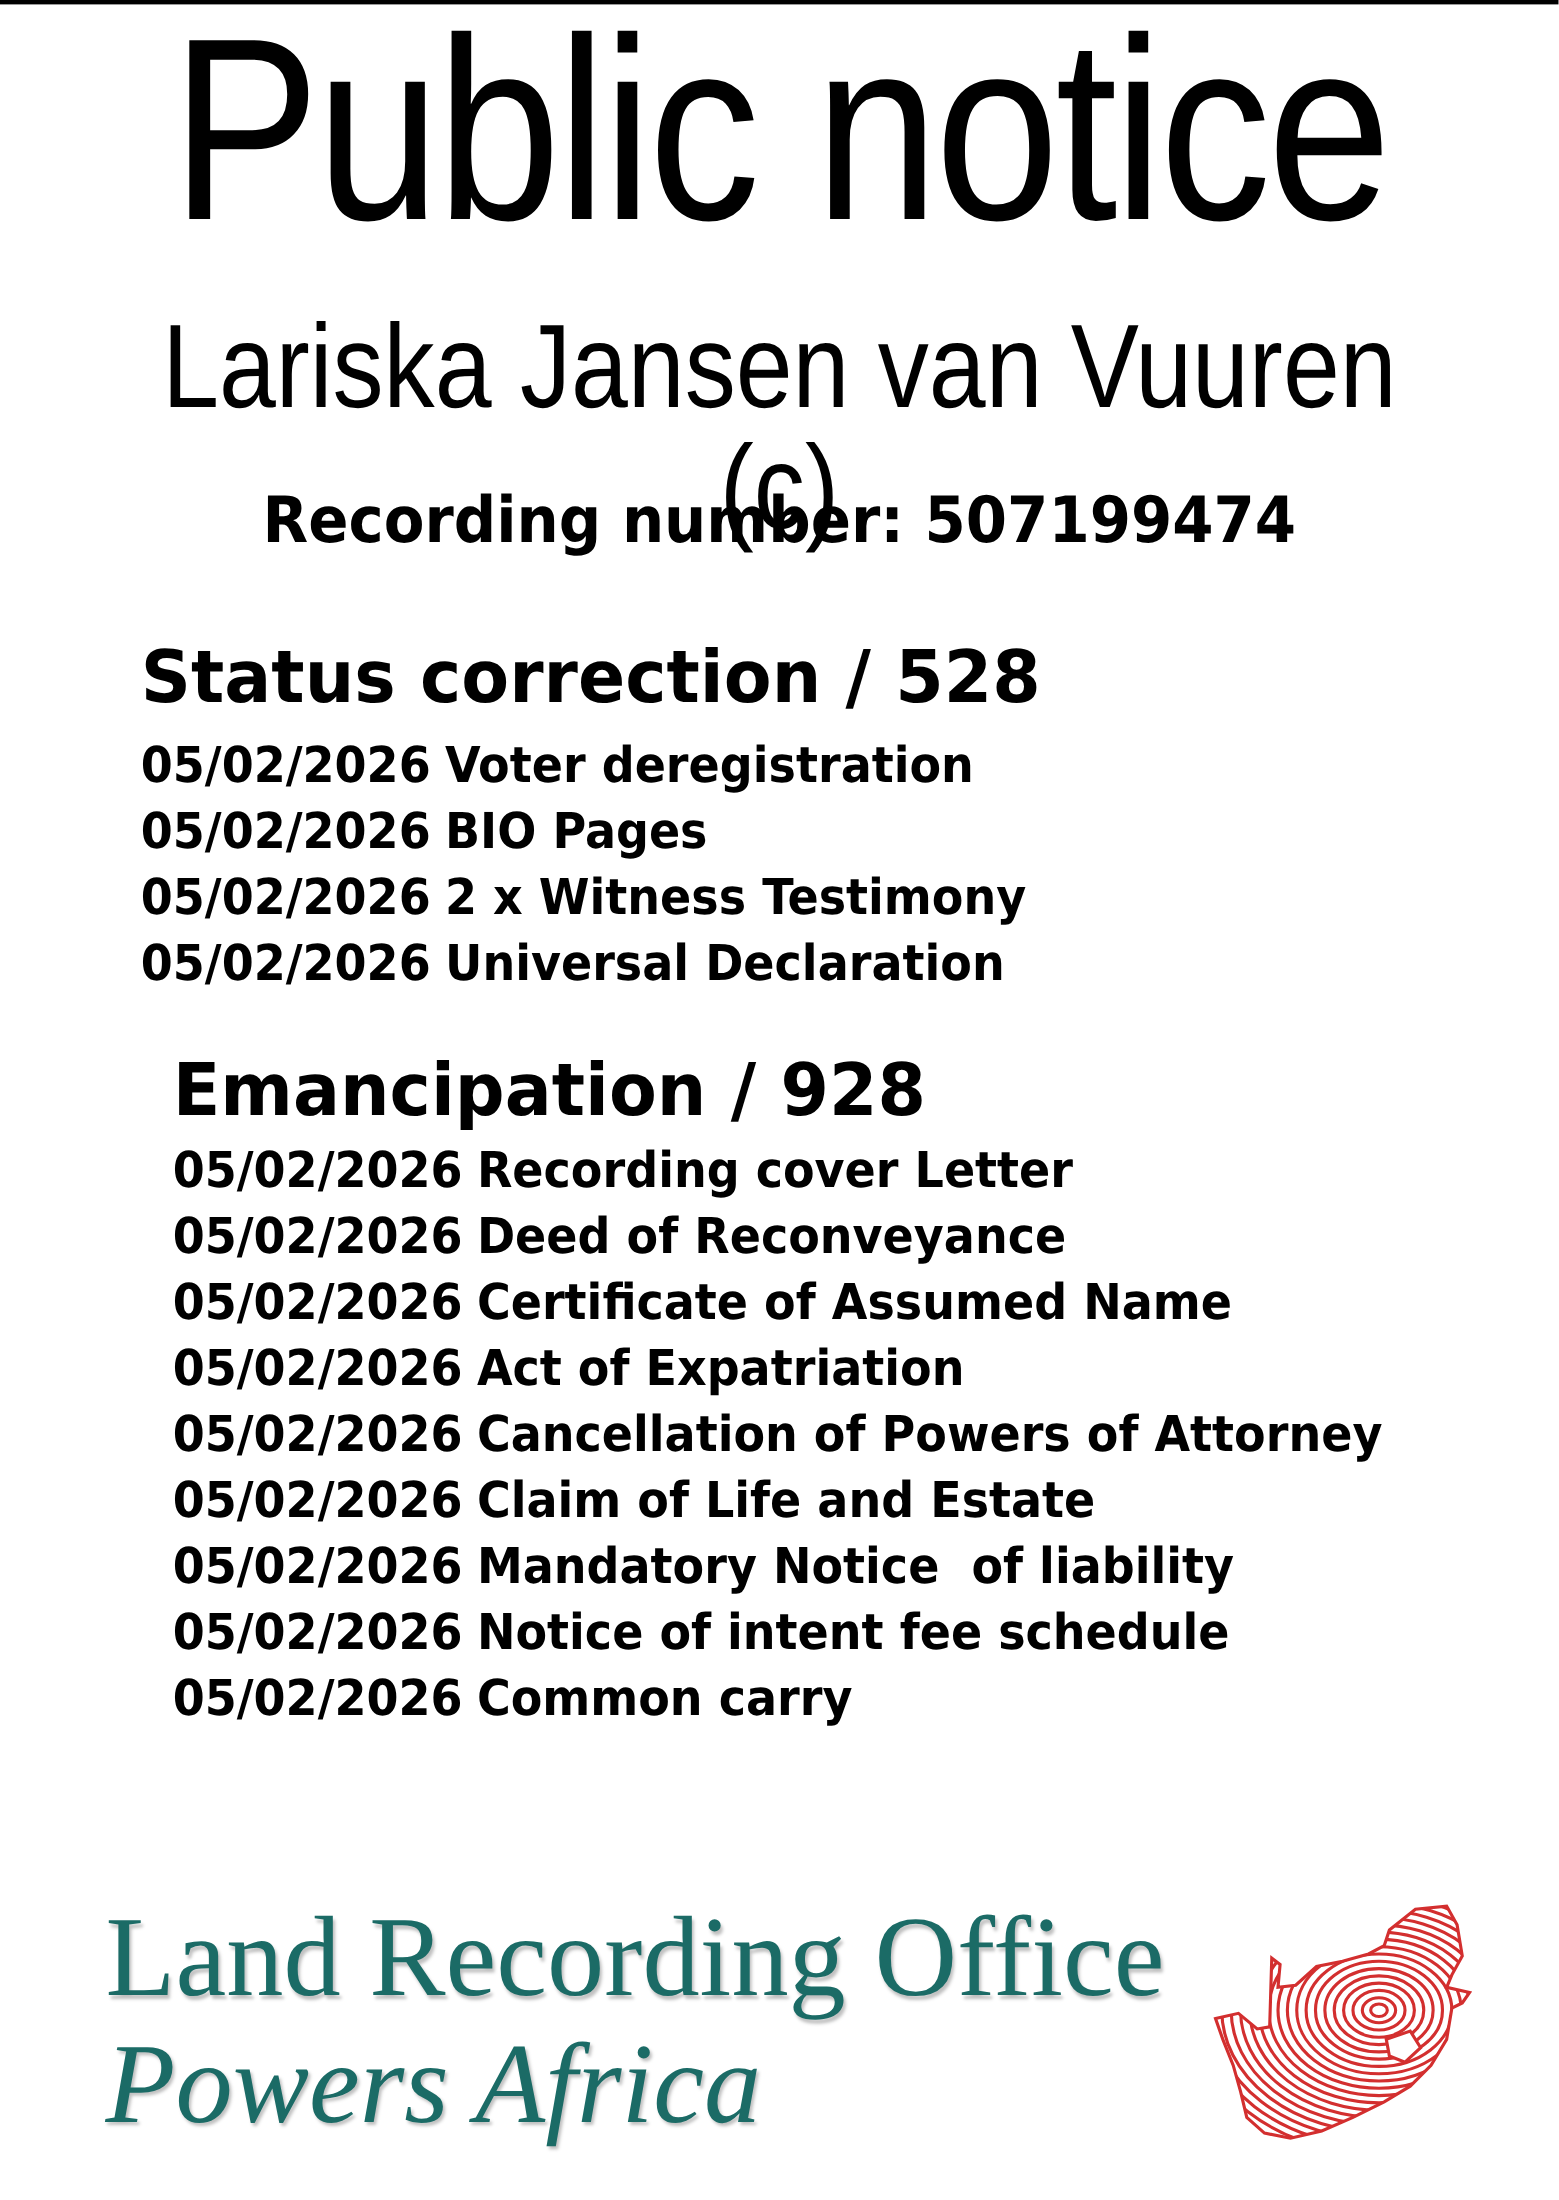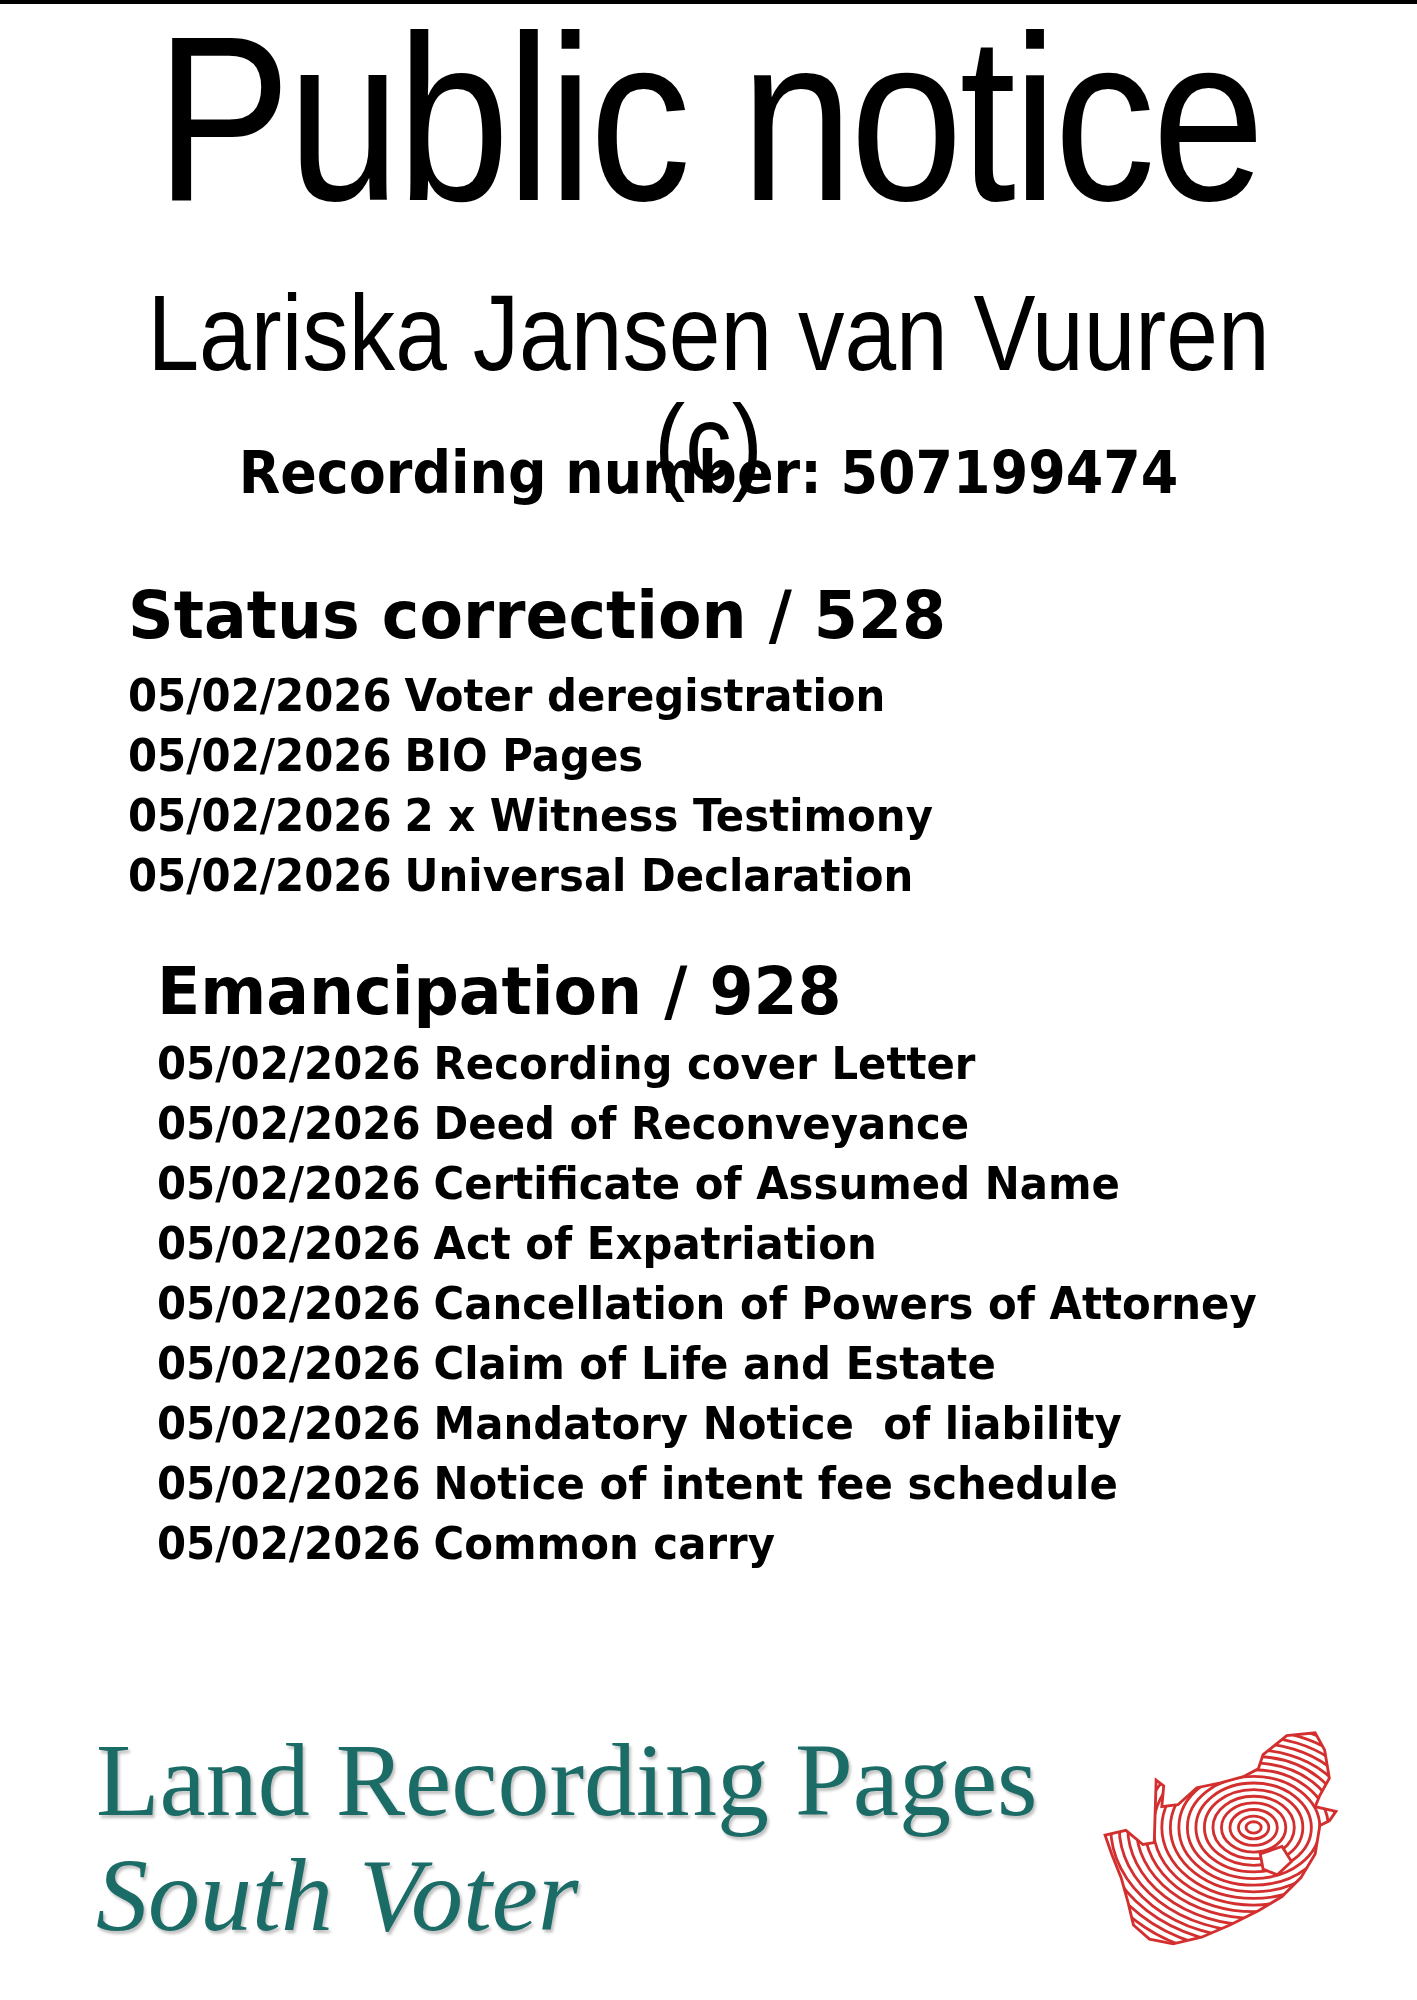--- a/index.html
+++ b/index.html
@@ -72,22 +72,22 @@
     <div class="entry"><span class="date">05/02/2026</span><span>Act of Expatriation</span></div>
     <div class="entry"><span class="date">05/02/2026</span><span>Cancellation of Powers of Attorney</span></div>
     <div class="entry"><span class="date">05/02/2026</span><span>Claim of Life and Estate</span></div>
     <div class="entry"><span class="date">05/02/2026</span><span>Mandatory Notice  of liability</span></div>
     <div class="entry"><span class="date">05/02/2026</span><span>Notice of intent fee schedule</span></div>
     <div class="entry"><span class="date">05/02/2026</span><span>Common carry</span></div>
   </div>
 </div>
 
 <div class="footer-text">
-  <div class="footer-line1">Land Recording Pages</div>
-  <div class="footer-line2">South Voter</div>
+  <div class="footer-line1">Land Recording Office</div>
+  <div class="footer-line2">Powers Africa</div>
 </div>
 
 <svg class="map-logo" viewBox="0 0 280 280">
   <defs>
     <clipPath id="sa-clip">
       <path d="M18,130 L40,125 L58,140 L70,138 L72,72 L80,78 L78,100 L95,98 L115,80 L140,75 L165,68 L180,60 L185,45 L210,25 L240,22 L250,40 L255,70 L245,88 L240,100 L262,105 L255,115 L245,120 L240,150 L225,175 L205,195 L180,210 L150,225 L120,238 L90,245 L65,240 L48,225 L42,200 L35,175 L25,150 Z"></path>
     </clipPath>
   </defs>
   <g clip-path="url(#sa-clip)" fill="none" stroke="#d32f2f" stroke-width="3">
     <ellipse cx="175" cy="122" rx="8" ry="6"></ellipse>

